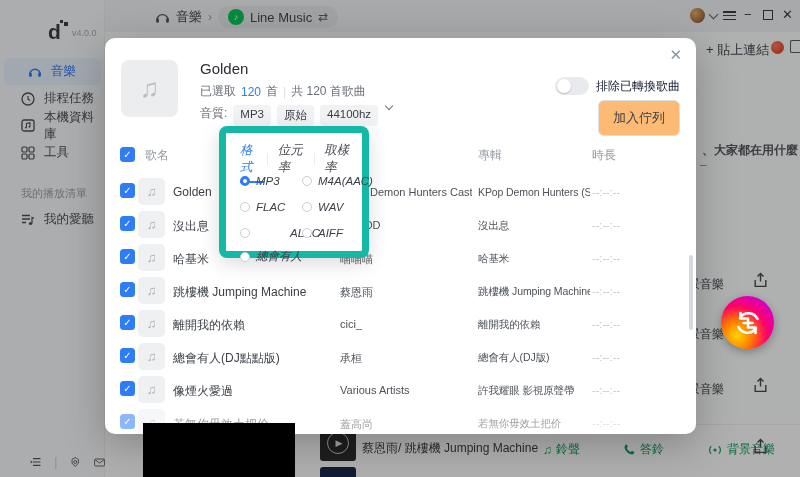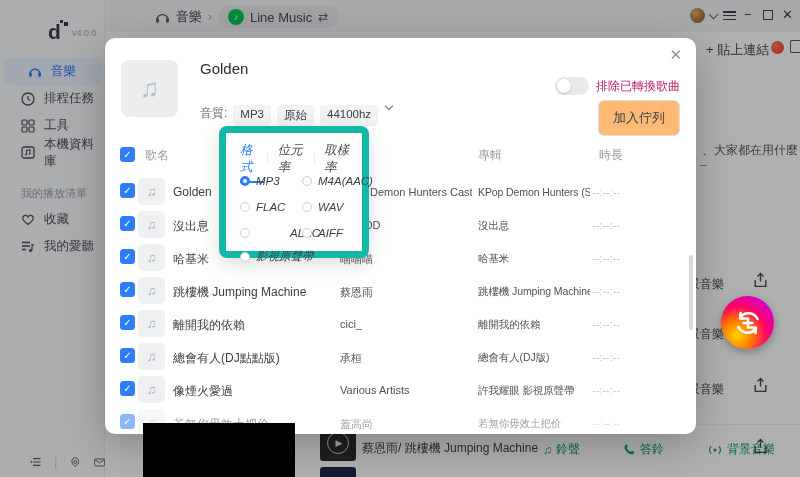--- a/index.html
+++ b/index.html
@@ -30,21 +30,21 @@
   .logo-dot2 { position:absolute; left:60px; top:20px; width:3px; height:3px; background:#3a3f45; }
   .version { position:absolute; left:72px; top:28px; font-size:9px; color:#a7abb0; }
   .nav { position:absolute; left:0; top:58px; width:105px; }
   .nav-item { position:relative; height:27px; display:flex; align-items:center; gap:9px; padding-left:21px; font-size:12.5px; color:#4b5056; }
   .nav-item.active { background:#e9f1fd; margin:0 4px; border-radius:6px; padding-left:24px; color:#2e7cf6; }
   .nav-item svg { flex:0 0 auto; }
   .nav-section { height:26px; display:flex; align-items:center; padding-left:21px; font-size:11px; color:#9aa0a6; margin-top:14px; }
   .side-foot { position:absolute; left:0; bottom:8px; width:105px; display:flex; align-items:center; gap:13px; padding-left:30px; }
   .side-foot .sep { color:#c9cdd2; font-size:12px; }
 
-  .bg-hint { position:absolute; left:702px; top:142px; font-size:12px; color:#55585c; }
+  .bg-hint { position:absolute; left:702px; top:142px; font-size:12px; color:#55585c;font-weight:bold; }
   .bg-dash { position:absolute; left:700px; top:158px; font-size:12px; color:#85888c; }
   .paste-link { position:absolute; left:706px; top:41px; font-size:13px; color:#45494e; }
   .red-dot-icon { position:absolute; left:771px; top:41px; width:13px; height:13px; border-radius:50%; background:radial-gradient(circle at 35% 35%, #ff7b63, #e0341f); }
   .corner-icon { position:absolute; left:790px; top:40px; width:12px; height:13px; border:1.5px solid #55585c; border-radius:2px 0 0 2px; border-right:none; }
 
   .frag { position:absolute; left:676px; font-size:12px; color:#45494e; }
   .frag-share { position:absolute; left:752px; }
 
   .playerbar { position:absolute; left:105px; top:424px; width:695px; height:53px; background:#fdfdfd; border-top:1px solid #eee; }
   .pb-thumb { position:absolute; left:215px; top:0px; width:36px; height:36px; background:#2b2b2b; border-radius:3px; display:flex; align-items:center; justify-content:center; }
@@ -72,30 +72,30 @@
   .m-counts { position:absolute; left:95px; top:45px; font-size:12px; color:#6a6f76; display:flex; gap:5px; align-items:center; }
   .m-counts .num { color:#2e7cf6; }
   .m-counts .vdiv { color:#dfe2e6; }
   .m-quality { position:absolute; left:95px; top:67px; display:flex; gap:6px; }
   .q-label { font-size:12px; color:#6a6f76; }
   .chip { font-size:11.5px; color:#3a3f45; background:#f1f2f4; border-radius:4px; padding:3px 7px; }
   .q-chev { width:6px; height:6px; border-right:1.3px solid #6a6f76; border-bottom:1.3px solid #6a6f76; transform:rotate(45deg); margin:-2px 0 0 2px; }
   .m-toggle-row { position:absolute; right:16px; top:39px; display:flex; align-items:center; gap:7px; }
   .toggle { width:34px; height:18px; border-radius:9px; background:#e8eaed; position:relative; }
   .toggle .knob { position:absolute; left:2px; top:2px; width:14px; height:14px; border-radius:50%; background:#fff; box-shadow:0 1px 2px rgba(0,0,0,.2); }
-  .toggle-label { font-size:12px; color:#be185d; }
+  .toggle-label { font-size:12px; color:#0f172a; }
   .m-buttons { position:absolute; right:16px; top:62px; display:flex; gap:10px; }
   .btn-outline { background:#fdba74; border:1px solid #dcdfe3; border-radius:6px; font-size:13px; color:#3a3f45; padding:8px 14px; }
   .btn-primary { background:#2e7cf6; border:none; border-radius:6px; font-size:13px; color:#fff; padding:8px 15px; }
 
   .thead { position:absolute; left:0; top:105px; width:591px; height:24px; font-size:12px; color:#949aa3; }
   .thead .cb { top:4px; }
   .th-name { position:absolute; left:40px; top:4px; }
   .th-album { position:absolute; left:373px; top:4px; }
-  .th-dur { position:absolute; left:487px; top:4px;margin-left:7px; }
+  .th-dur { position:absolute; left:487px; top:4px; }
   .tbody { position:absolute; left:0; top:138px; width:591px; }
   .trow { position:absolute; left:0; width:591px; height:33px; }
   .trow.faded { opacity:.55; }
   .cb { position:absolute; left:15px; width:15px; height:15px; background:#2e7cf6; border-radius:3.5px; color:#fff;
     font-size:10px; display:flex; align-items:center; justify-content:center; }
   .trow .cb { top:7px; }
   .tile { position:absolute; left:33px; top:2px; width:27px; height:27px; border-radius:5px; background:#eef0f2;
     color:#a9b0b8; font-size:13px; display:flex; align-items:center; justify-content:center; }
   .c-name { position:absolute; left:68px; top:9px; font-size:12px; color:#3a3f45; white-space:nowrap; max-width:162px; overflow:hidden; }
   .c-art  { position:absolute; left:235px; top:10px; font-size:11px; color:#4d5258; white-space:nowrap; max-width:132px; overflow:hidden; }
@@ -179,44 +179,38 @@
           <span>音樂</span>
         </div>
         <div class="nav-item">
           <svg width="14" height="14" viewBox="0 0 14 14">
               <circle cx="7" cy="7" r="6" fill="none" stroke="#4b5056" stroke-width="1.3"></circle>
               <path d="M7 4 v3.2 l2.2 1.4" fill="none" stroke="#4b5056" stroke-width="1.2"></path>
             </svg>
           <span>排程任務</span>
         </div>
         <div class="nav-item">
+          <svg width="14" height="13" viewBox="0 0 14 13">
+              <rect x="1" y="1" width="12" height="11" rx="2" fill="none" stroke="#4b5056" stroke-width="1.3"></rect>
+              <path d="M5.5 8.5 V4.5 l3.5 -0.8 V7.7" fill="none" stroke="#4b5056" stroke-width="1.1"></path>
+              <circle cx="4.9" cy="8.6" r="0.9" fill="#4b5056"></circle>
+              <circle cx="8.4" cy="7.8" r="0.9" fill="#4b5056"></circle>
+            </svg>
+          <span>本機資料庫</span>
+        </div>
+        <div class="nav-item">
           <svg width="14" height="14" viewBox="0 0 14 14">
               <rect x="1" y="1" width="5" height="5" rx="1.2" fill="none" stroke="#4b5056" stroke-width="1.2"></rect>
               <rect x="8" y="1" width="5" height="5" rx="1.2" fill="none" stroke="#4b5056" stroke-width="1.2"></rect>
               <rect x="1" y="8" width="5" height="5" rx="1.2" fill="none" stroke="#4b5056" stroke-width="1.2"></rect>
               <rect x="8" y="8" width="5" height="5" rx="1.2" fill="none" stroke="#4b5056" stroke-width="1.2"></rect>
             </svg>
           <span>工具</span>
         </div>
-        <div class="nav-item">
-          <svg width="14" height="13" viewBox="0 0 14 13">
-              <rect x="1" y="1" width="12" height="11" rx="2" fill="none" stroke="#4b5056" stroke-width="1.3"></rect>
-              <path d="M5.5 8.5 V4.5 l3.5 -0.8 V7.7" fill="none" stroke="#4b5056" stroke-width="1.1"></path>
-              <circle cx="4.9" cy="8.6" r="0.9" fill="#4b5056"></circle>
-              <circle cx="8.4" cy="7.8" r="0.9" fill="#4b5056"></circle>
-            </svg>
-          <span>本機資料庫</span>
-        </div>
         <div class="nav-section">我的播放清單</div>
-        <div class="nav-item">
-          <svg width="14" height="13" viewBox="0 0 14 13">
-              <path d="M7 11.5 C2 8 1 5.5 2.2 3.6 C3.3 1.9 5.8 2 7 4 C8.2 2 10.7 1.9 11.8 3.6 C13 5.5 12 8 7 11.5 Z" fill="none" stroke="#4b5056" stroke-width="1.2"></path>
-            </svg>
-          <span>收藏</span>
-        </div>
         <div class="nav-item">
           <svg width="14" height="13" viewBox="0 0 14 13">
               <path d="M1 2.5 h8 M1 6 h8 M1 9.5 h4" stroke="#4b5056" stroke-width="1.3" fill="none"></path>
               <circle cx="9.5" cy="10.5" r="1.6" fill="#4b5056"></circle>
               <path d="M11 10.5 V4.5 l2 0.6" stroke="#4b5056" stroke-width="1.2" fill="none"></path>
             </svg>
           <span>我的愛聽</span>
         </div>
       </div>
       <div class="side-foot">
@@ -300,20 +294,27 @@
       <path d="M16 11.5 v9 M11.5 16 h9" stroke="#fff" stroke-width="2.6" stroke-linecap="round"></path>
     </svg>
   </div>
 
   <div class="modal">
     <div class="modal-close">✕</div>
     <div class="m-thumb">
         <span>♫</span>
       </div>
     <div class="m-title">Golden</div>
+    <div class="m-counts">
+      <span>已選取</span>
+        <span class="num">120</span>
+        <span>首</span>
+      <span class="vdiv">|</span>
+      <span>共 120 首歌曲</span>
+    </div>
     <div class="m-quality">
       <span class="q-label">音質:</span>
       <span class="chip">MP3</span>
       <span class="chip">原始</span>
       <span class="chip">44100hz</span>
       <span class="q-chev"></span>
     </div>
     <div class="m-toggle-row">
       <span class="toggle">
           <span class="knob"></span>
@@ -426,21 +427,21 @@
             <span class="radio"></span>
             <span>ALAC</span>
           </span>
         <span class="dd-opt" style="left:76px;top:56px;">
             <span class="radio"></span>
             <span>AIFF</span>
           </span>
       </div>
       <div class="dd-apply">
         <span class="radio"></span>
-          <span>影視原聲帶</span>
+          <span>總會有人</span>
       </div>
     </div>
 
     <div class="m-scrollbar"></div>
   </div>
 
   <div class="video-black"></div>
 </div>
 
 </body></html>

